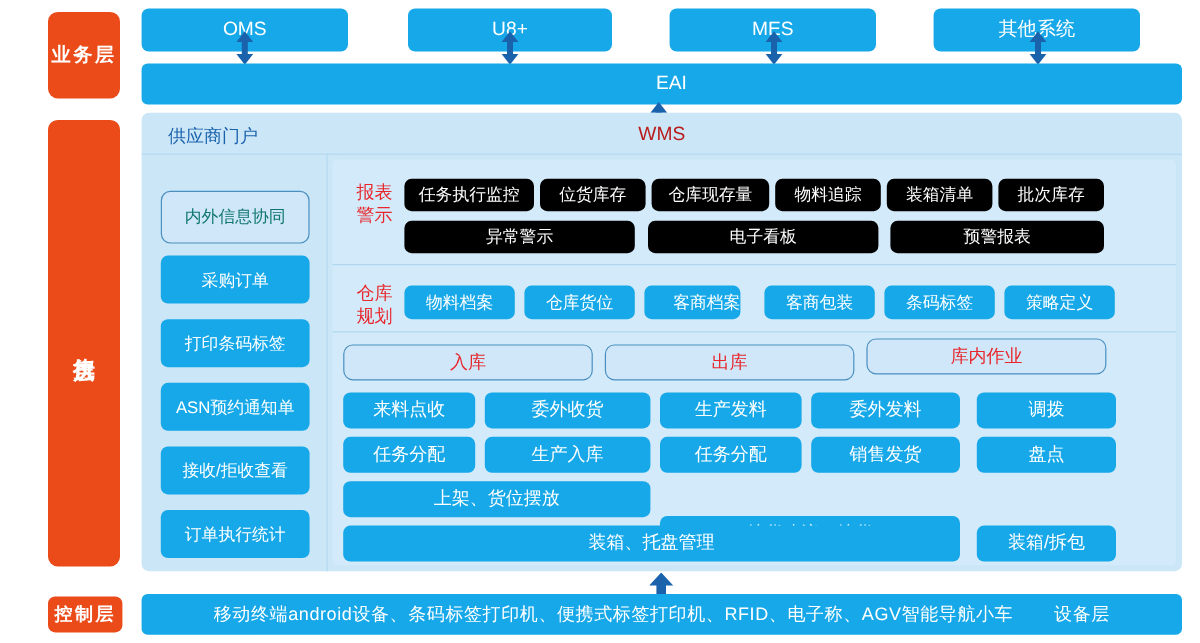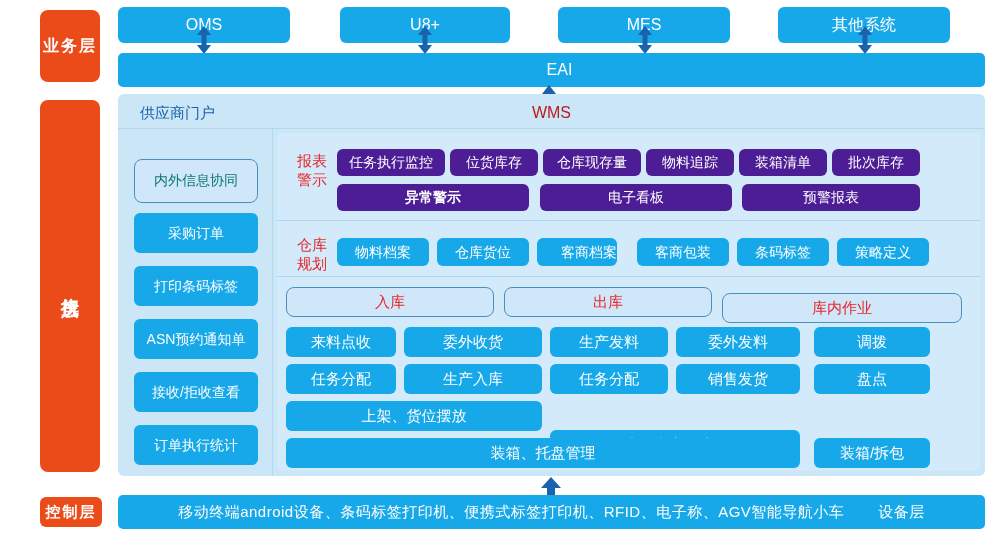--- a/index.html
+++ b/index.html
@@ -18,21 +18,21 @@
     border-radius:6px;
     display:flex;
     align-items:center;
     justify-content:center;
     text-align:center;
     font-size:15px;
     line-height:1.15;
     position:absolute;
   }
   .orange-box{
-    background:#4c1d95;
+    background:#000000;
     color:#ffffff;
     border-radius:6px;
     display:flex;
     align-items:center;
     justify-content:center;
     text-align:center;
     font-size:14px;
     position:absolute;
   }
   .layer-tag{
@@ -251,21 +251,21 @@
   <div class="orange-box" style="left:646px; top:149px; width:88px; height:27px;">
     <span>物料追踪</span>
   </div>
   <div class="orange-box" style="left:739px; top:149px; width:88px; height:27px;">
     <span>装箱清单</span>
   </div>
   <div class="orange-box" style="left:832px; top:149px; width:88px; height:27px;">
     <span>批次库存</span>
   </div>
 
-  <div class="orange-box" style="left:337px; top:184px; width:192px; height:27px;font-weight:bold;">
+  <div class="orange-box" style="left:337px; top:184px; width:192px; height:27px;">
     <span>异常警示</span>
   </div>
   <div class="orange-box" style="left:540px; top:184px; width:192px; height:27px;">
     <span>电子看板</span>
   </div>
   <div class="orange-box" style="left:742px; top:184px; width:178px; height:27px;">
     <span>预警报表</span>
   </div>
 
   <div class="row-label" style="left:287px; top:236px;">
@@ -291,21 +291,21 @@
   <div class="blue-box" style="left:837px; top:238px; width:92px; height:28px; font-size:14px;">
     <span>策略定义</span>
   </div>
 
   <div class="outline-head" style="left:286px; top:287px; width:208px;">
     <span>入库</span>
   </div>
   <div class="outline-head" style="left:504px; top:287px; width:208px;">
     <span>出库</span>
   </div>
-  <div class="outline-head" style="left:722px; top:293px; width:240px;">
+  <div class="outline-head" style="left:722px; top:282px; width:200px;">
     <span>库内作业</span>
   </div>
 
   <div class="blue-box" style="left:286px; top:327px; width:110px; height:30px;">
     <span>来料点收</span>
   </div>
   <div class="blue-box" style="left:404px; top:327px; width:138px; height:30px;">
     <span>委外收货</span>
   </div>
   <div class="blue-box" style="left:550px; top:327px; width:118px; height:30px;">

